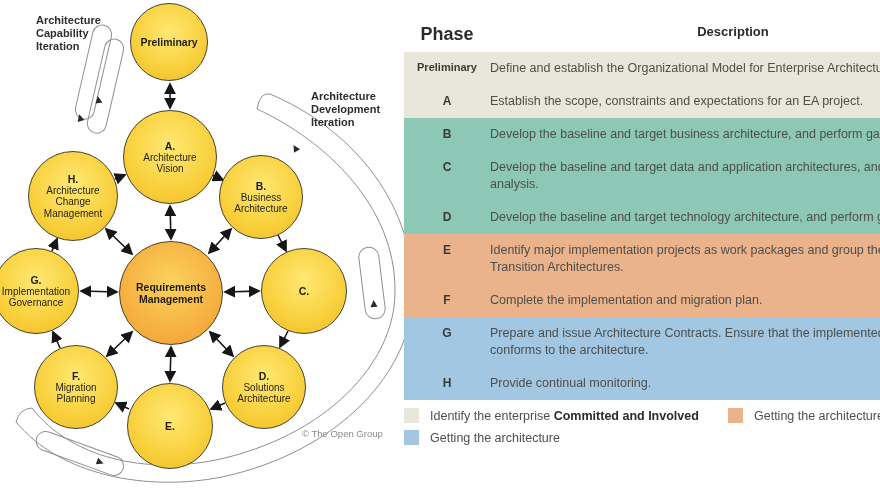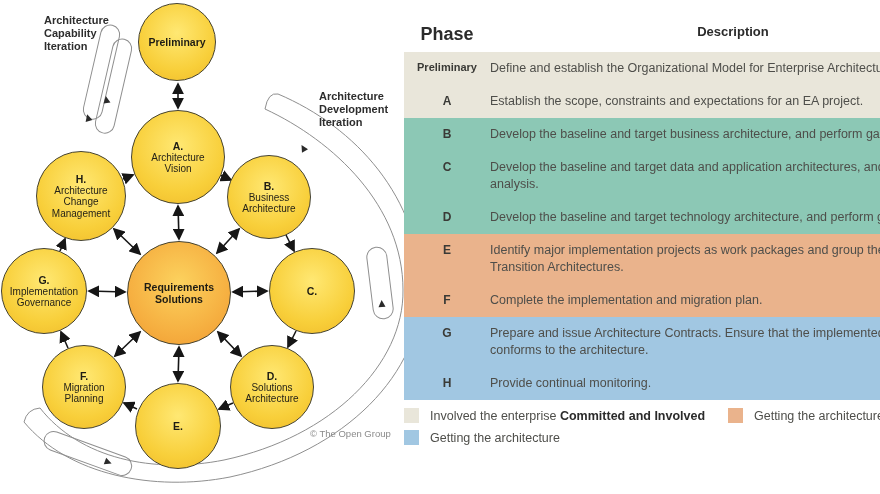--- a/index.html
+++ b/index.html
@@ -1,20 +1,20 @@
 <!DOCTYPE html>
 <html><head>
 <meta charset="utf-8">
 <style>
   html,body{margin:0;padding:0;}
   body{width:880px;height:494px;background:#ffffff;font-family:"Liberation Sans",sans-serif;}
   .stage{position:relative;width:880px;height:494px;overflow:hidden;background:#fff;}
 
   
-  .diagram{position:absolute;left:16px;top:0;width:420px;height:494px;text-decoration:underline;}
+  .diagram{position:absolute;left:8px;top:0;width:420px;height:494px;text-decoration:underline;}
   .diagram svg{position:absolute;left:0;top:0;}
   .circle{position:absolute;border-radius:50%;border:1.5px solid #45422f;
           display:flex;flex-direction:column;align-items:center;justify-content:center;
           text-align:center;box-sizing:border-box;
           background:radial-gradient(circle at 50% 38%, #ffe873 0%, #f8cf3a 62%, #efb929 100%);}
   .circle.center-node{background:radial-gradient(circle at 50% 40%, #fcd25e 0%, #f6b142 60%, #f09a30 100%);}
   .circle .letter{font-weight:bold;font-size:10.5px;color:#1e1c14;white-space:pre-line;line-height:12px;}
   .circle .name{font-size:10px;color:#262318;white-space:pre-line;line-height:11.5px;}
   .iter-label{position:absolute;font-weight:bold;font-size:11px;line-height:13px;color:#2d2d2d;white-space:pre-line;}
   .copyright{position:absolute;left:294px;top:412px;font-size:9.5px;color:#8a8a8a;margin-top:16px;}
@@ -151,21 +151,21 @@
 Governance</span>
     </div>
     <div class="circle n-h">
       <span class="letter">H.</span>
       <span class="name">Architecture
 Change
 Management</span>
     </div>
     <div class="circle n-rm center-node">
       <span class="letter">Requirements
-Solutions</span>
+Management</span>
     </div>
 
     <div class="copyright">© The Open Group</div>
   </div>
 
   <div class="table-panel">
     <div class="thead">
       <div class="hp">Phase</div>
       <div class="hd">Description</div>
     </div>
@@ -203,21 +203,21 @@
       <div class="cell-desc">Prepare and issue Architecture Contracts. Ensure that the implemented projects conforms to the architecture.</div>
     </div>
     <div class="trow" style="background: rgb(161, 199, 226);">
       <div class="cell-phase">H</div>
       <div class="cell-desc">Provide continual monitoring.</div>
     </div>
 
     <div class="legend">
       <div class="legend-item">
         <span class="swatch" style="background: rgb(233, 230, 218);"></span>
-        <span class="legend-text"><span>Involved the enterprise </span><b>Committed and Involved</b></span>
+        <span class="legend-text"><span>Identify the enterprise </span><b>Committed and Involved</b></span>
       </div>
       <div class="legend-item">
         <span class="swatch" style="background: rgb(234, 179, 140);"></span>
         <span class="legend-text"><span>Getting the architecture </span></span>
       </div>
       <div class="legend-item">
         <span class="swatch" style="background: rgb(161, 199, 226);"></span>
         <span class="legend-text"><span>Getting the architecture </span></span>
       </div>
     </div>

